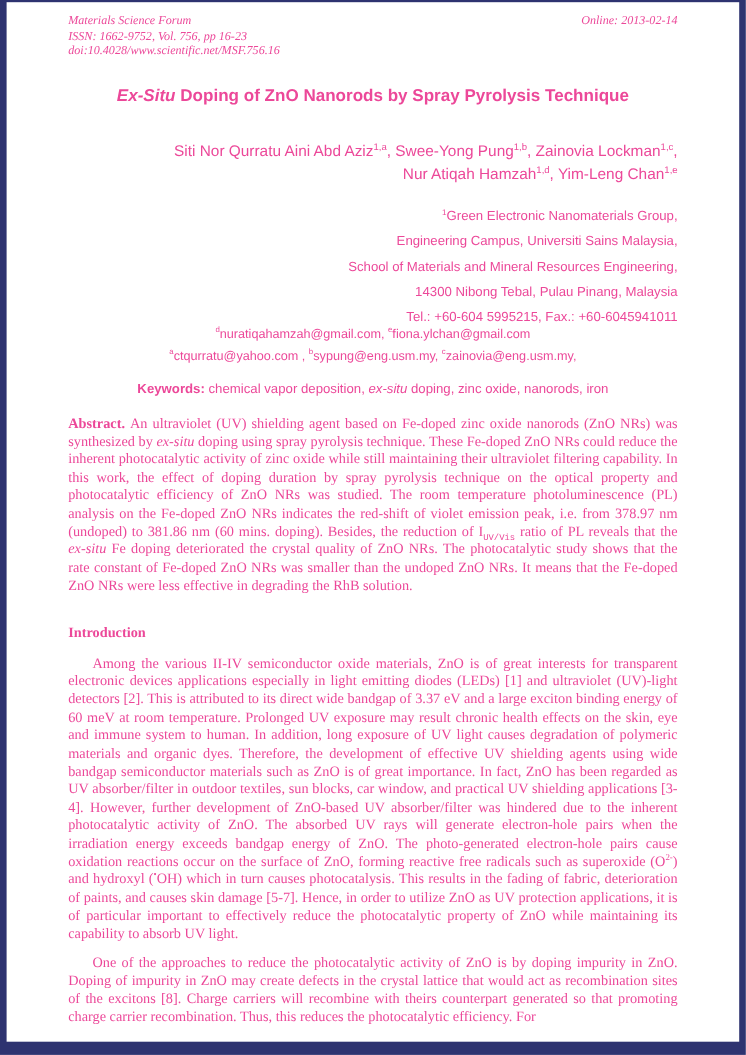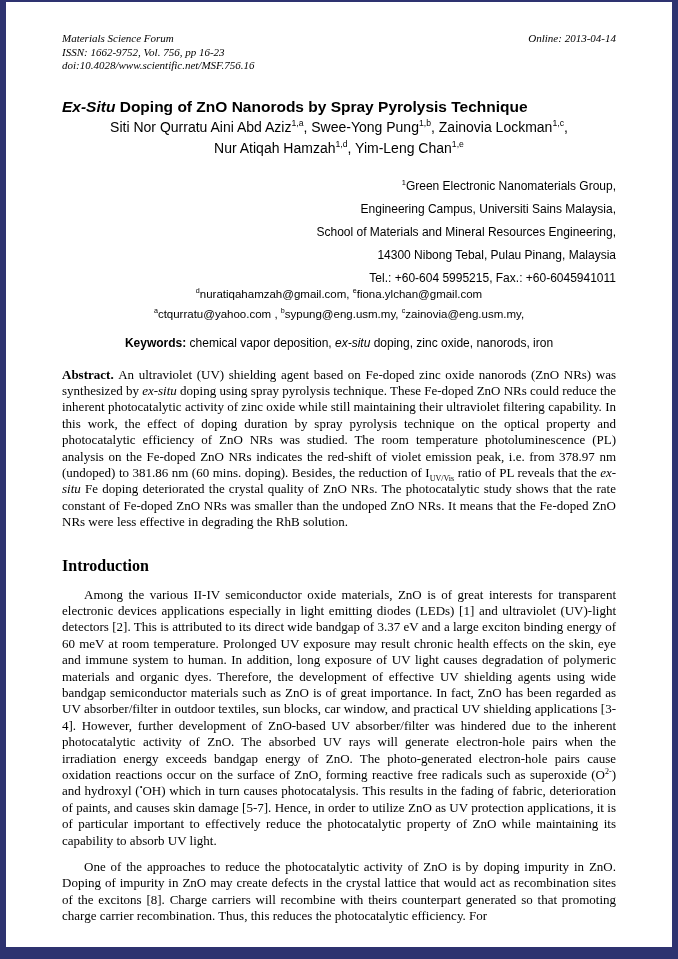--- a/index.html
+++ b/index.html
@@ -10,47 +10,47 @@
     position: relative;
     overflow: hidden;
     font-family: "Liberation Serif", serif;
   }
   .page {
     position: absolute;
     left: 6px; right: 6px; top: 2px; bottom: 12px;
     background: #ffffff;
   }
   .content {
-    padding: 30px 56px 0 56px;
-    color: #000000;
+    padding: 11px 56px 0 56px;
+    color: #ec4899;
   }
 
   
   .hdr {
     font-family: "Liberation Serif", serif;
     font-style: italic;
     font-size: 11px;
     line-height: 13.5px;
   }
   .hdr-row { display: flex; justify-content: space-between; }
 
   
   .title {
     font-family: "Liberation Sans", sans-serif;
     font-weight: bold;
     font-size: 15.5px;
-    text-align: left;
+    text-align: center;
     margin-top: 24px;
     line-height: 19px;
   }
   .authors {
     font-family: "Liberation Sans", sans-serif;
     font-size: 14px;
-    text-align: center;
-    margin-top: 1px;
+    text-align: right;
+    margin-top: 30px;
     line-height: 21px;
   }
   .affil {
     font-family: "Liberation Sans", sans-serif;
     font-size: 12px;
     text-align: right;
     margin-top: 9px;
     line-height: 14px;
   }
   .affil.first { margin-top: 20px; }
@@ -73,43 +73,43 @@
   .body-text {
     font-family: "Liberation Serif", serif;
     font-size: 13px;
     line-height: 16.4px;
     text-align: justify;
   }
   .abstract { margin-top: 16px; }
   .section-heading {
     font-family: "Liberation Serif", serif;
     font-weight: bold;
-    font-size: 16px;
+    font-size: 13px;
     margin-top: 26px;
     margin-bottom: 12px;
   }
   .para { margin-top: 0; }
   .para.indent { text-indent: 22px; }
   .para + .para { margin-top: 10px; }
 
   sup { font-size: 0.62em; line-height: 0; vertical-align: super; }
-  sub { font-size: 0.62em; line-height: 0; vertical-align: sub; }
+  sub { font-size: 0.62em; line-height: 0; vertical-align: sub; font-family: Liberation Mono, monospace; }
   .i { font-style: italic; }
   .b { font-weight: bold; }
 </style>
 </head>
 <body>
 
 <div class="page">
   <div class="content">
 
     <div class="hdr">
       <div class="hdr-row">
         <span>Materials Science Forum</span>
-        <span>Online: 2013-04-14</span>
+        <span>Online: 2013-02-14</span>
       </div>
       <div>ISSN: 1662-9752, Vol. 756, pp 16-23</div>
       <div>doi:10.4028/www.scientific.net/MSF.756.16</div>
     </div>
 
     <div class="title"><span class="i">Ex-Situ</span><span> Doping of ZnO Nanorods by Spray Pyrolysis Technique</span></div>
 
     <div class="authors"><span>Siti Nor Qurratu Aini Abd Aziz</span><sup>1,a</sup><span>, Swee-Yong Pung</span><sup>1,b</sup><span>, Zainovia Lockman</span><sup>1,c</sup><span>,</span><br><span>Nur Atiqah Hamzah</span><sup>1,d</sup><span>, Yim-Leng Chan</span><sup>1,e</sup></div>
 
     <div class="affil first"><sup>1</sup><span>Green Electronic Nanomaterials Group,</span></div>

